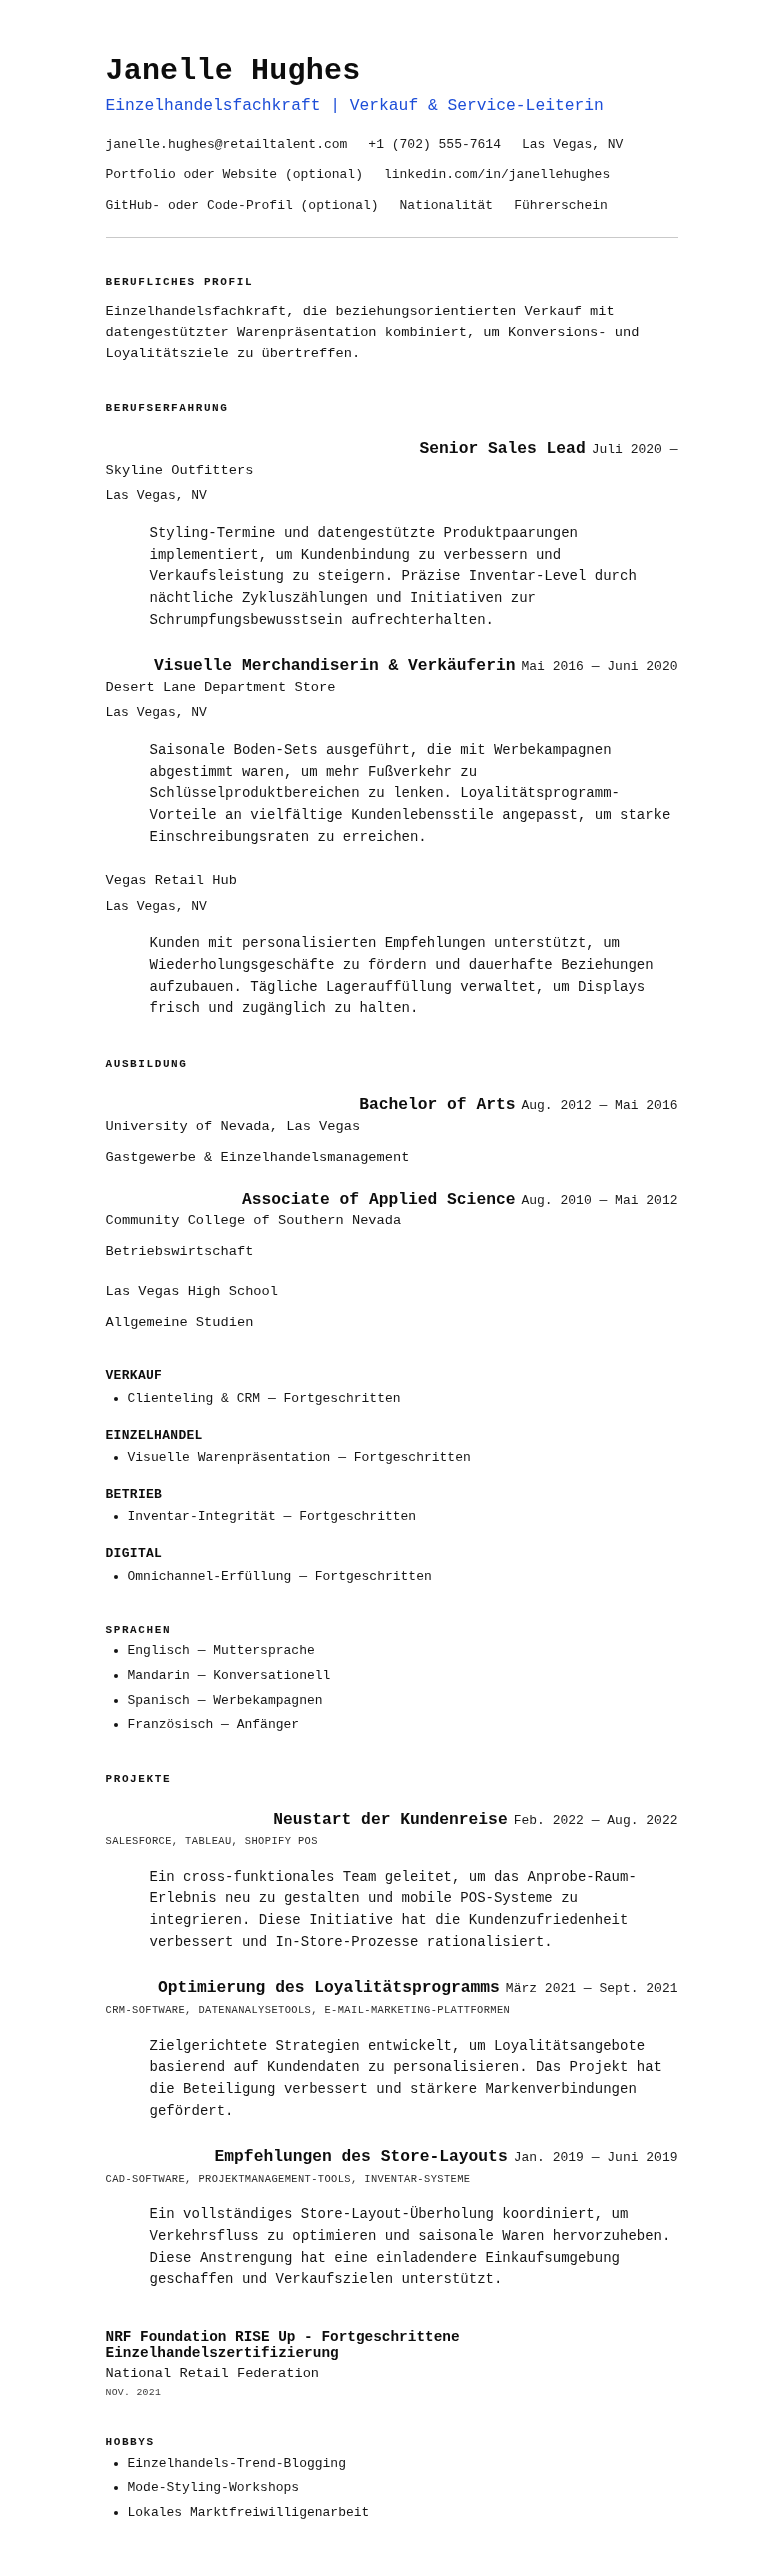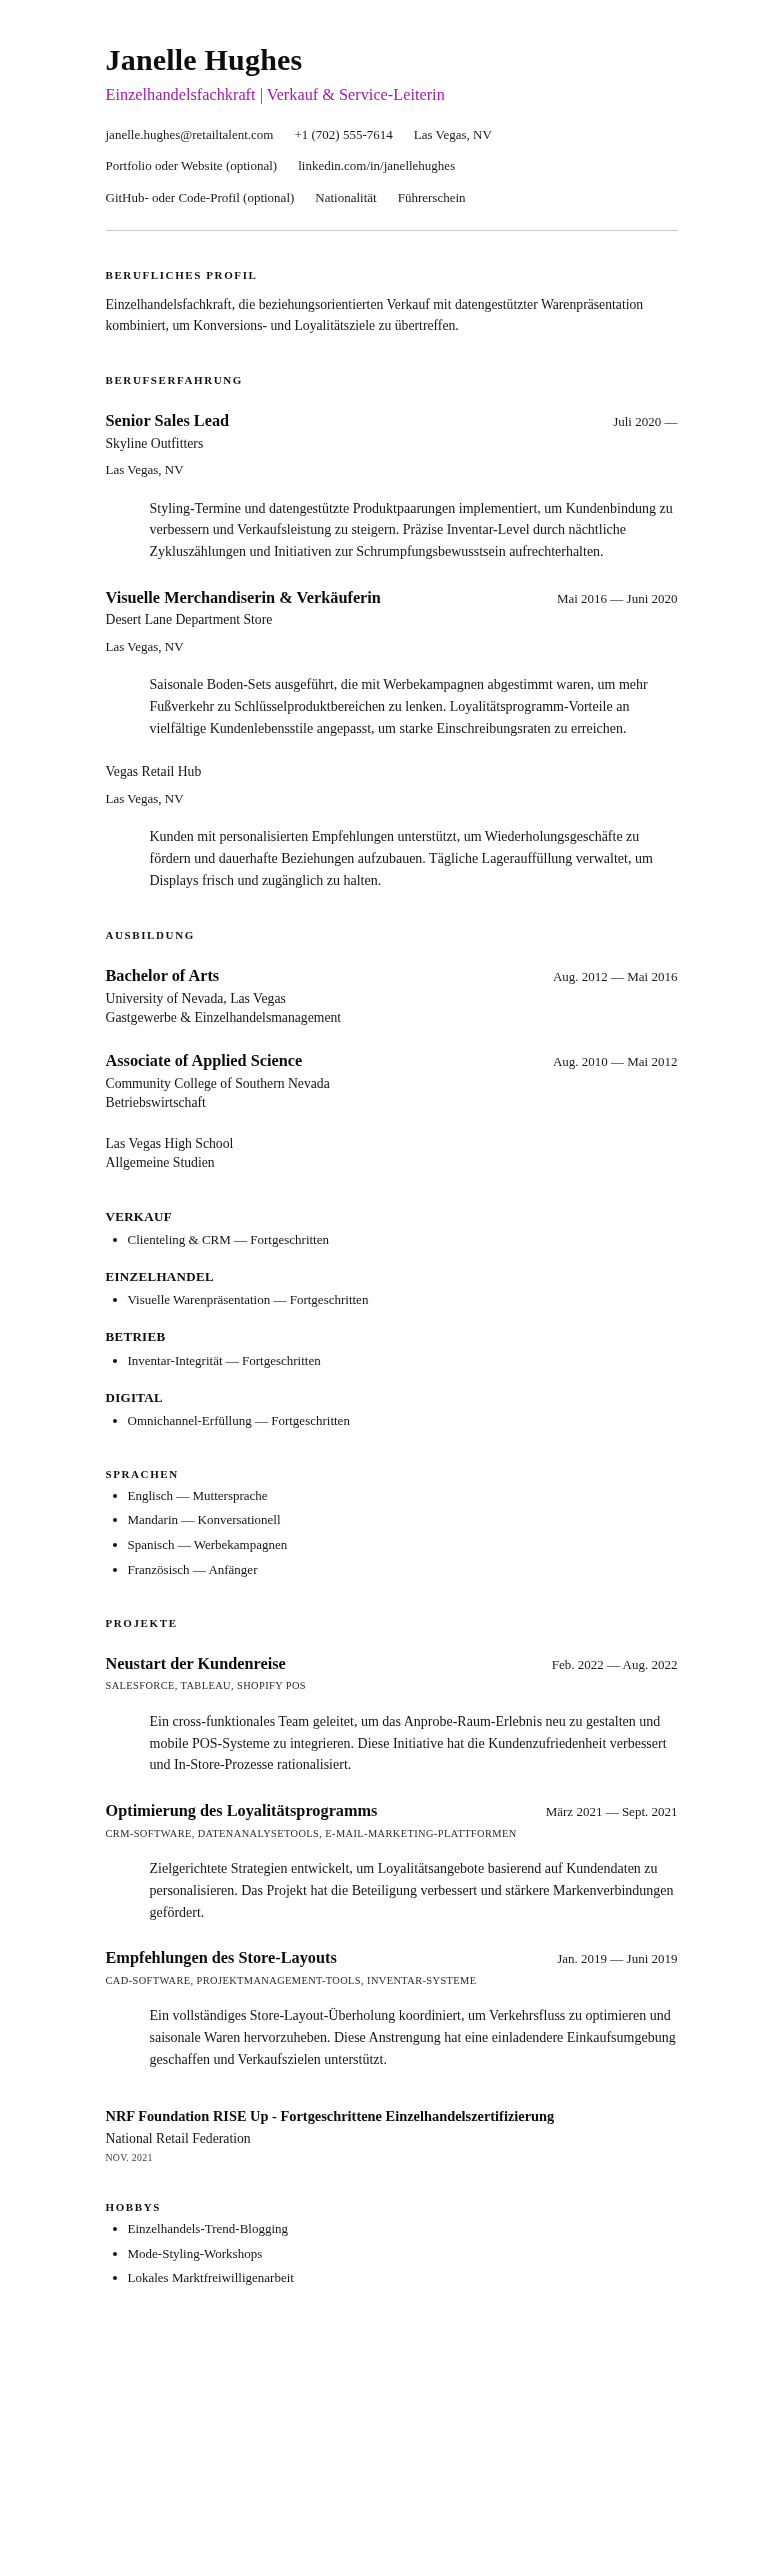--- a/index.html
+++ b/index.html
@@ -1,42 +1,42 @@
 <!DOCTYPE html>
 <html style="font-size:10.4px"><head>
   <meta charset="utf-8">
   <style>
     * { box-sizing: border-box; }
     html, body { margin: 0; padding: 0; background: #ffffff; }
     .page {
       width: 652px;
       height: 2576px;
       margin: 0 auto;
-      padding: 43px 40px 0;
-      font-family: Liberation Serif, serif;
+      padding: 54px 40px 0;
+      font-family: Liberation Mono, monospace;
       color: #141414;
       overflow: hidden;
       background: #ffffff;
     }
     .name { font-size: 30px; font-weight: 700; margin: 0; letter-spacing: 0.2px; color: #0d0d0d; }
-    .subtitle { font-size: 16.3px; margin-top: 7.8px; color: #a21caf; }
+    .subtitle { font-size: 16.3px; margin-top: 7.8px; color: #1d4ed8; }
     .contact-row { display: flex; gap: 21px; font-size: 13px; color: #1a1a1a; margin-top: 15.7px; flex-wrap: wrap; text-align: center; }
     .contact-row.first { margin-top: 22px; }
     .rule { border: none; border-top: 0.7px solid #c9c9c9; margin: 23.5px 0 0; }
     .section { margin-top: 38px; }
     .section-heading { font-size: 11px; font-weight: 700; letter-spacing: 1.6px; margin: 0; color: #111; }
     .profile-text { font-size: 13.7px; line-height: 1.55; margin-top: 13px; }
     .entry { margin-top: 25px; }
-    .entry-head { display: flex; justify-content: space-between; align-items: baseline; gap: 13px; }
+    .entry-head { display: flex; justify-content: flex-end; align-items: baseline; gap: 6px; }
     .entry-title { font-size: 16.3px; font-weight: 700; margin: 0; color: #0d0d0d; }
     .entry-date { font-size: 13px; white-space: nowrap; color: #1a1a1a; }
     .entry-company { font-size: 13.7px; margin-top: 4.6px; }
     .entry-location { font-size: 13px; margin-top: 10.4px; }
     .entry-desc { font-size: 14px; line-height: 1.55; margin-top: 19.6px; margin-left: 44px; }
-    .edu-program { font-size: 13.7px; margin-top: 3px; }
+    .edu-program { font-size: 13.7px; margin-top: 16px; }
     .skill-group { margin-top: 19.6px; }
     .skill-category { font-size: 13px; font-weight: 700; letter-spacing: 0.3px; margin: 0; color: #0d0d0d; }
     ul.bullets { margin: 6.5px 0 0; padding-left: 22px; list-style: disc; }
     ul.bullets li { font-size: 13px; margin-top: 6.5px; line-height: 1.4; }
     .stack { font-size: 10.4px; letter-spacing: 0.4px; margin-top: 6.5px; color: #2a2a2a; }
     .cert-entry { margin-top: 17px; }
     .cert-title { font-size: 14.4px; font-weight: 700; margin: 0; color: #0d0d0d; }
     .cert-issuer { font-size: 13.7px; margin-top: 5.2px; }
     .cert-date { font-size: 9.8px; letter-spacing: 0.3px; margin-top: 5.9px; color: #3d3d3d; }
   </style>

